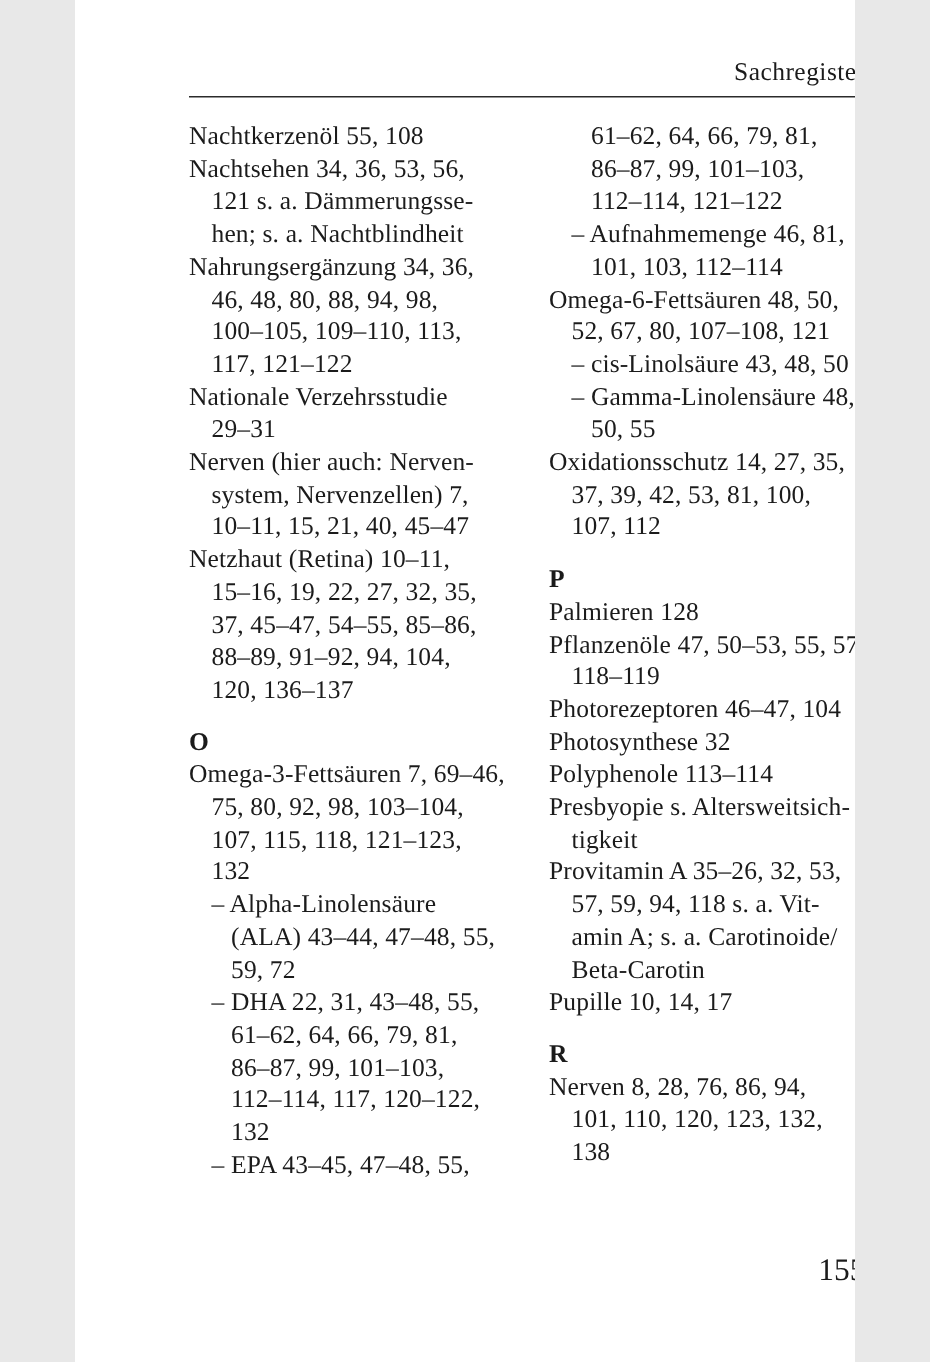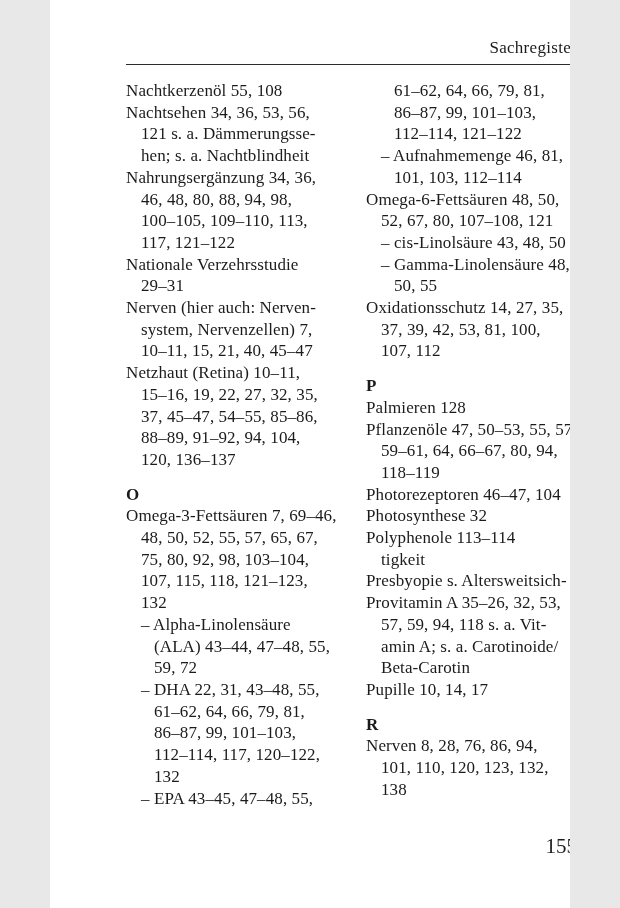--- a/index.html
+++ b/index.html
@@ -84,21 +84,20 @@
         <div class="line i1">system, Nervenzellen) 7,</div>
         <div class="line i1">10–11, 15, 21, 40, 45–47</div>
         <div class="line i0">Netzhaut (Retina) 10–11,</div>
         <div class="line i1">15–16, 19, 22, 27, 32, 35,</div>
         <div class="line i1">37, 45–47, 54–55, 85–86,</div>
         <div class="line i1">88–89, 91–92, 94, 104,</div>
         <div class="line i1">120, 136–137</div>
         <div class="line gap"></div>
         <div class="line heading">O</div>
         <div class="line i0">Omega-3-Fettsäuren 7, 69–46,</div>
-        <div class="line i1">48, 50, 52, 55, 57, 65, 67,</div>
         <div class="line i1">75, 80, 92, 98, 103–104,</div>
         <div class="line i1">107, 115, 118, 121–123,</div>
         <div class="line i1">132</div>
         <div class="line i2">– Alpha-Linolensäure</div>
         <div class="line i3">(ALA) 43–44, 47–48, 55,</div>
         <div class="line i3">59, 72</div>
         <div class="line i2">– DHA 22, 31, 43–48, 55,</div>
         <div class="line i3">61–62, 64, 66, 79, 81,</div>
         <div class="line i3">86–87, 99, 101–103,</div>
         <div class="line i3">112–114, 117, 120–122,</div>
@@ -116,27 +115,26 @@
         <div class="line i2">– cis-Linolsäure 43, 48, 50</div>
         <div class="line i2">– Gamma-Linolensäure 48,</div>
         <div class="line i3">50, 55</div>
         <div class="line i0">Oxidationsschutz 14, 27, 35,</div>
         <div class="line i1">37, 39, 42, 53, 81, 100,</div>
         <div class="line i1">107, 112</div>
         <div class="line gap"></div>
         <div class="line heading">P</div>
         <div class="line i0">Palmieren 128</div>
         <div class="line i0">Pflanzenöle 47, 50–53, 55, 57,</div>
-        <div class="line i1">59–61, 64, 66–67, 80, 94,</div>
         <div class="line i1">118–119</div>
         <div class="line i0">Photorezeptoren 46–47, 104</div>
         <div class="line i0">Photosynthese 32</div>
         <div class="line i0">Polyphenole 113–114</div>
+        <div class="line i0">Presbyopie s. Altersweitsich-</div>
         <div class="line i1">tigkeit</div>
-        <div class="line i0">Presbyopie s. Altersweitsich-</div>
         <div class="line i0">Provitamin A 35–26, 32, 53,</div>
         <div class="line i1">57, 59, 94, 118 s. a. Vit-</div>
         <div class="line i1">amin A; s. a. Carotinoide/</div>
         <div class="line i1">Beta-Carotin</div>
         <div class="line i0">Pupille 10, 14, 17</div>
         <div class="line gap"></div>
         <div class="line heading">R</div>
         <div class="line i0">Nerven 8, 28, 76, 86, 94,</div>
         <div class="line i1">101, 110, 120, 123, 132,</div>
         <div class="line i1">138</div>

